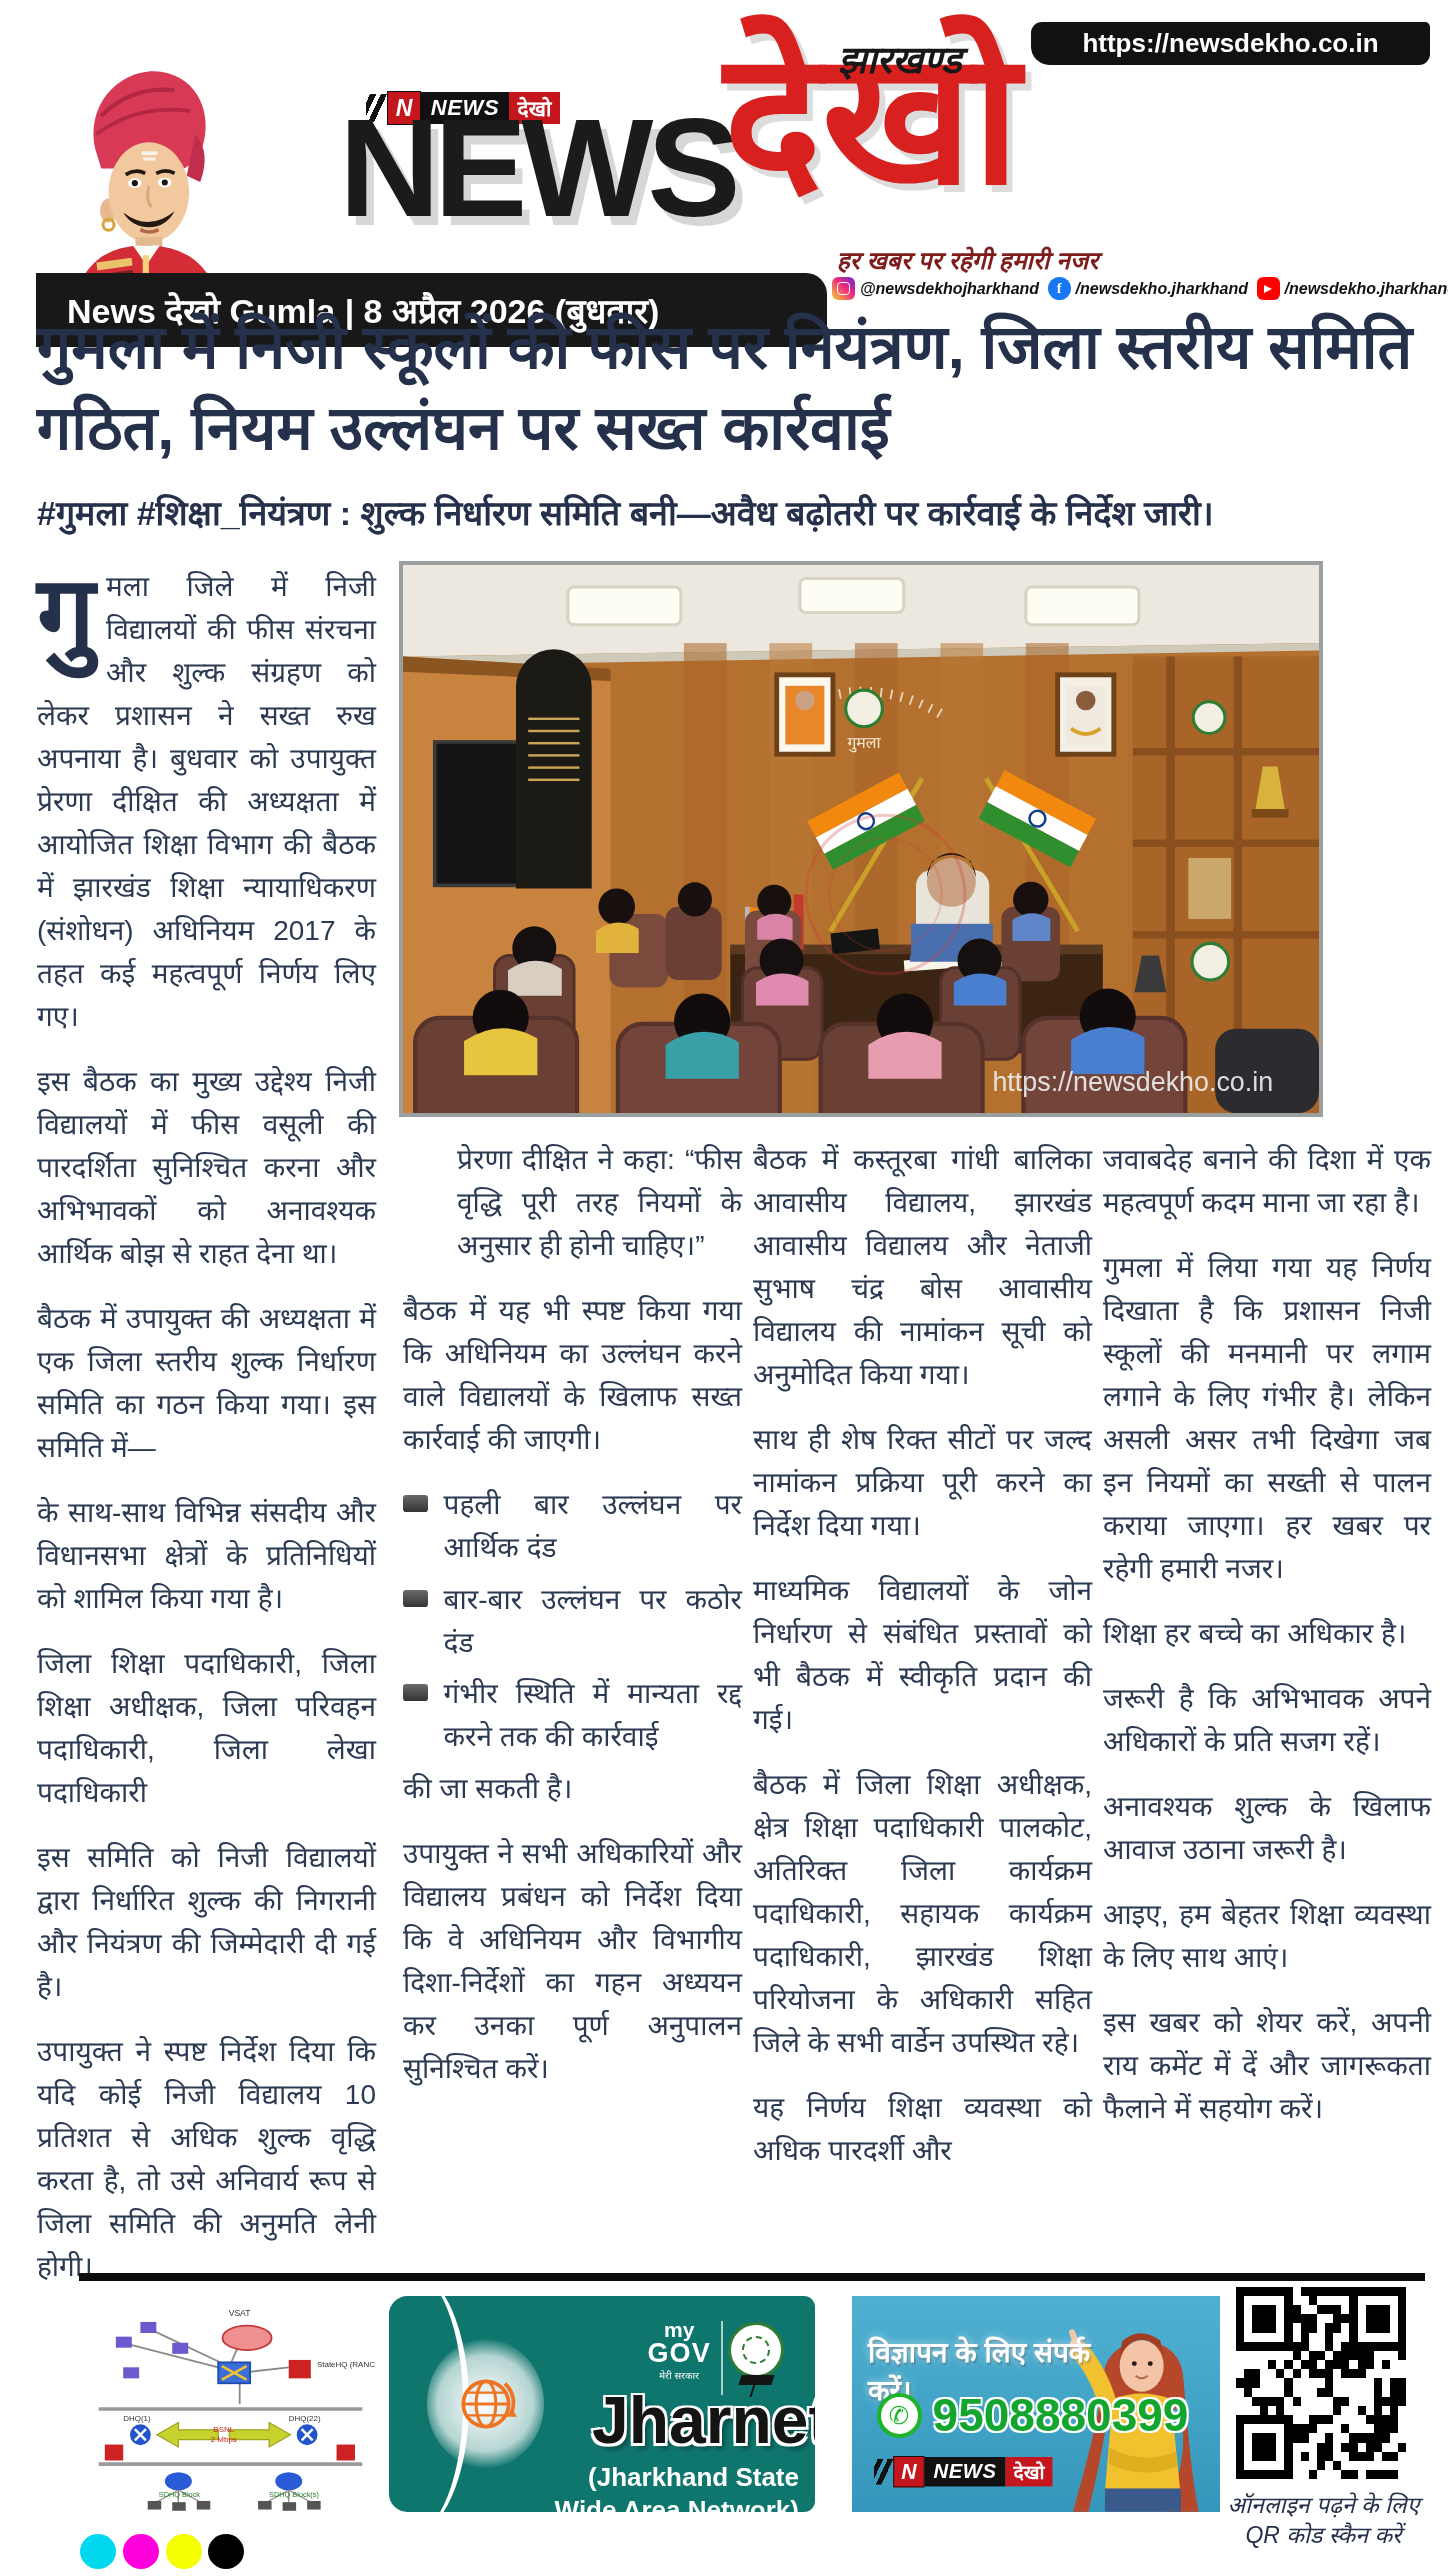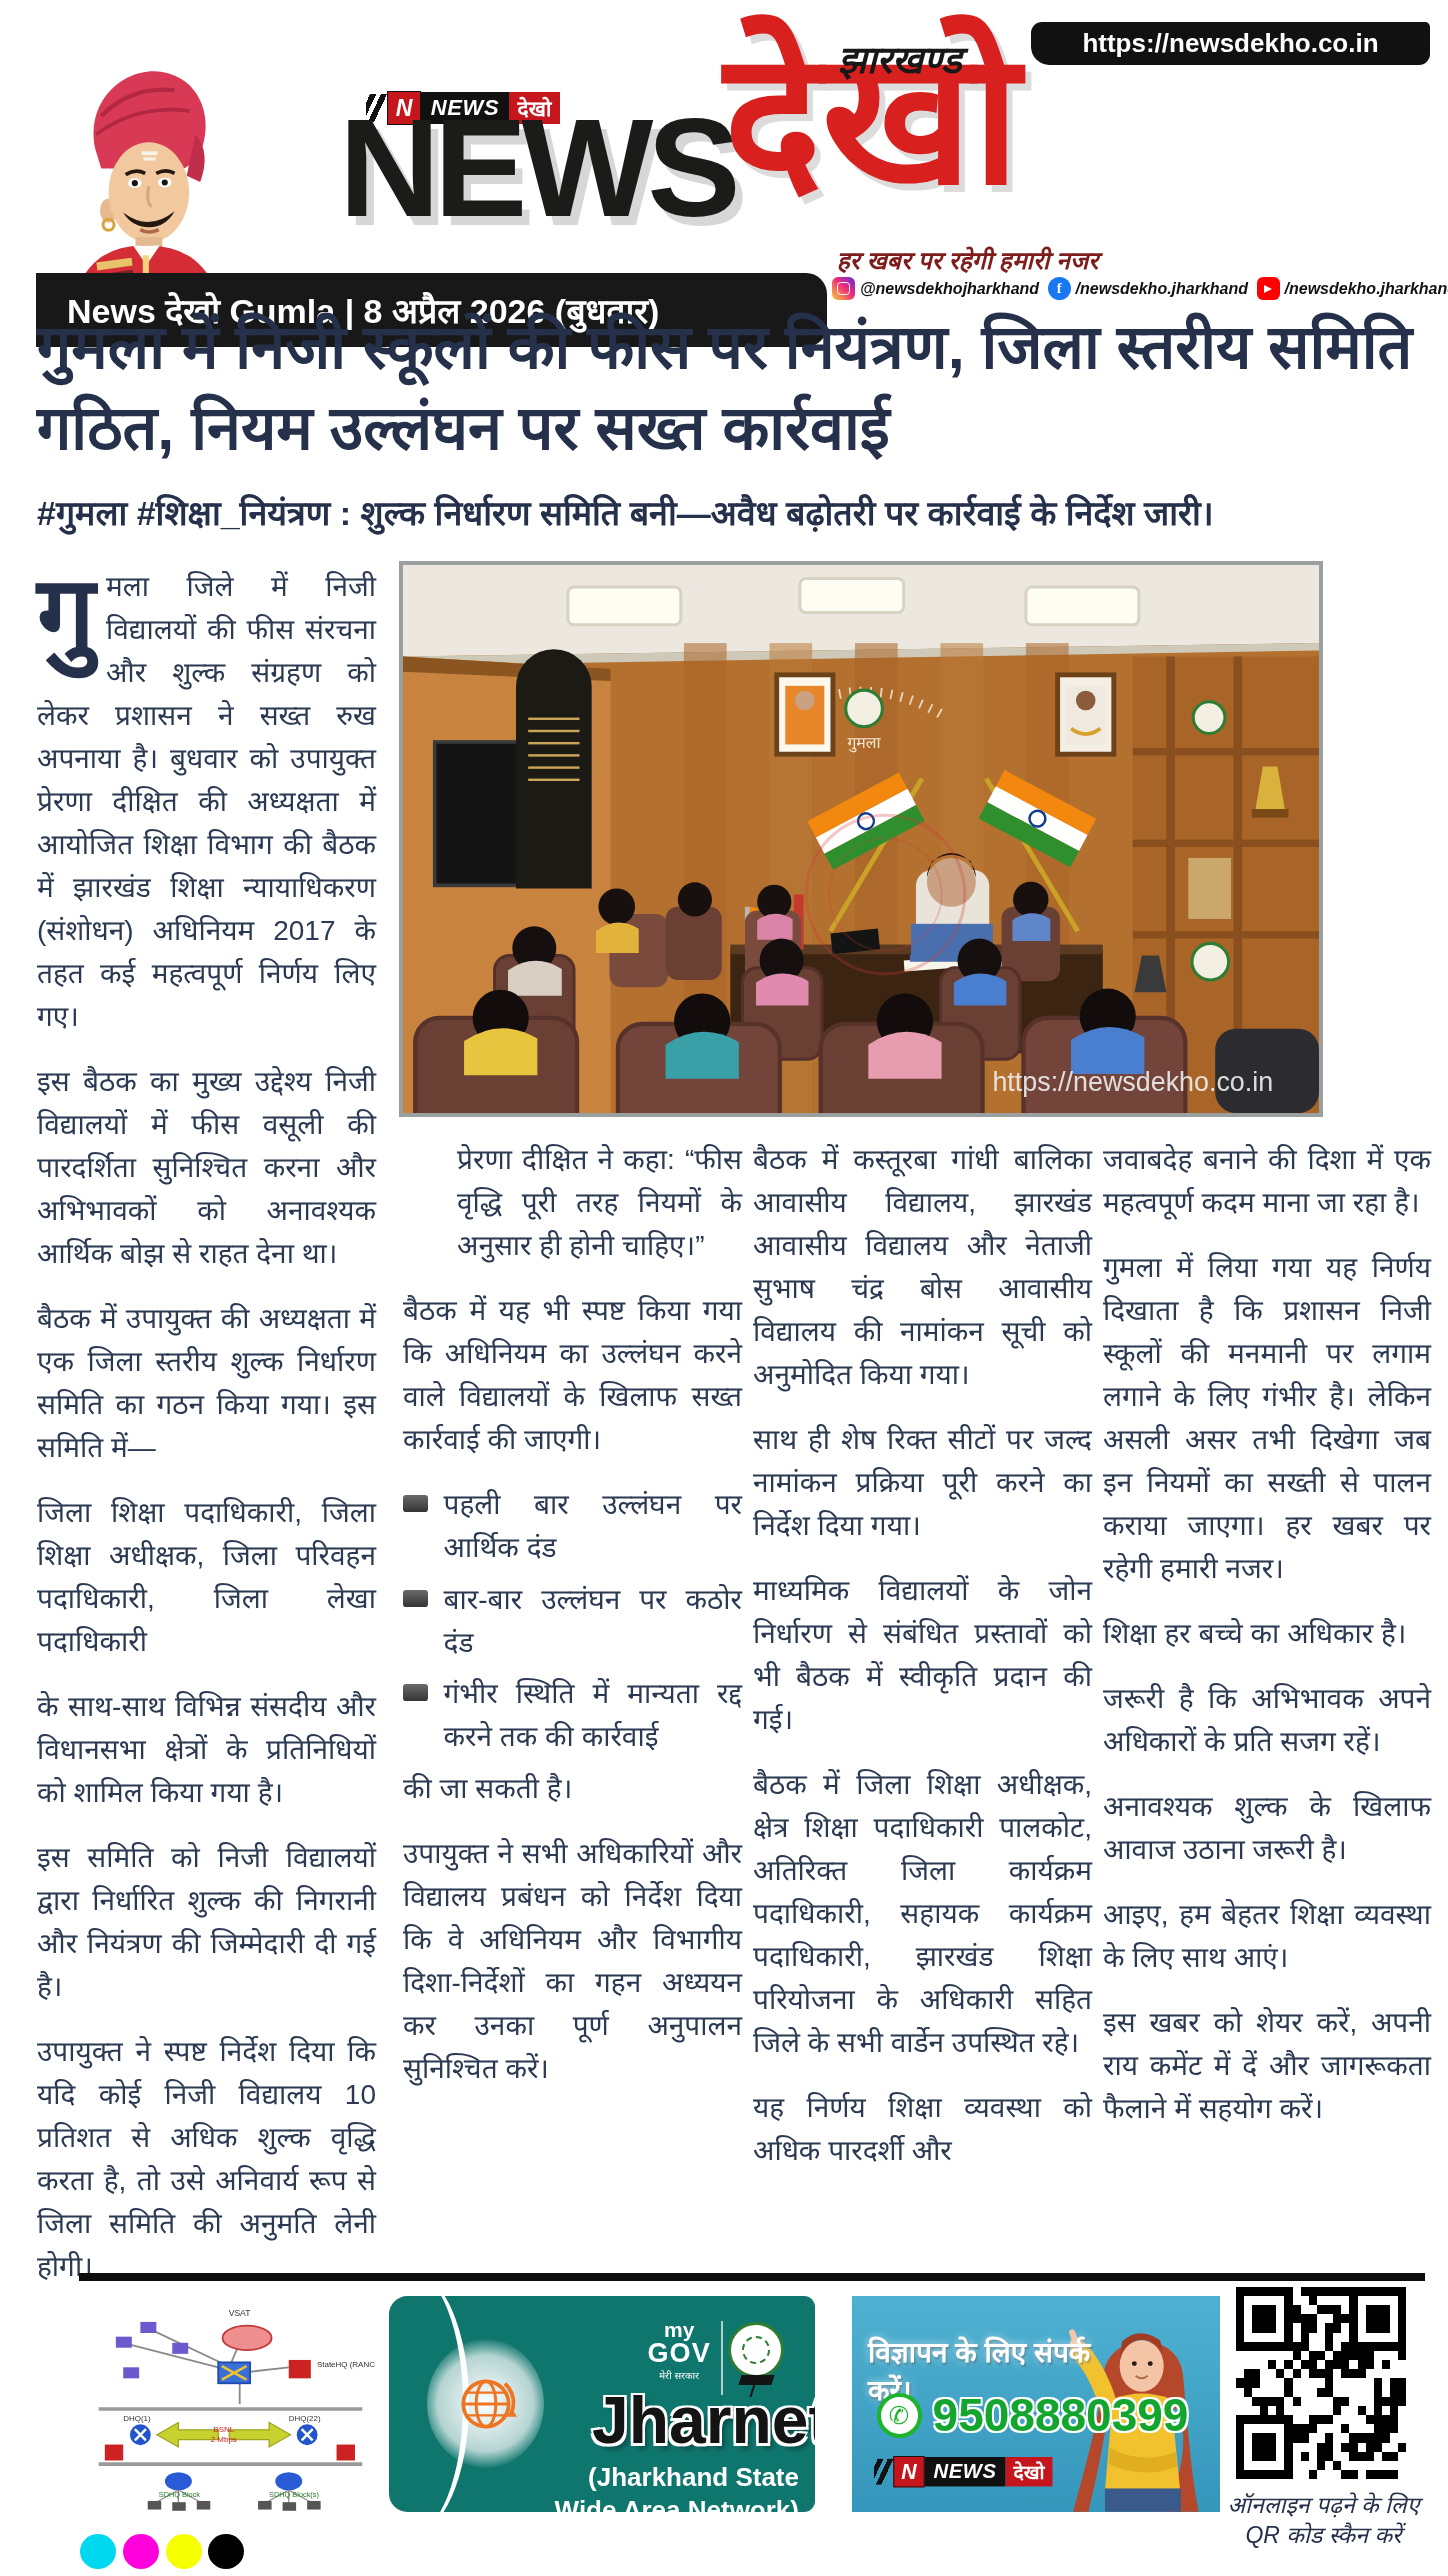--- a/index.html
+++ b/index.html
@@ -312,22 +312,22 @@
       <circle cx="790" cy="540" r="92" stroke="#d03535" stroke-width="3" fill="none" opacity="0.22"></circle>
 
       <text x="1425" y="862" font-size="44" fill="#ececec" text-anchor="end" opacity="0.92">https://newsdekho.co.in</text>
     </svg>
   </div>
 
   <div class="col" style="left:37px;top:565px;">
       <div class="para drop"><span class="dropcap">गु</span>मला जिले में निजी विद्यालयों की फीस संरचना और शुल्क संग्रहण को लेकर प्रशासन ने सख्त रुख अपनाया है। बुधवार को उपायुक्त प्रेरणा दीक्षित की अध्यक्षता में आयोजित शिक्षा विभाग की बैठक में झारखंड शिक्षा न्यायाधिकरण (संशोधन) अधिनियम 2017 के तहत कई महत्वपूर्ण निर्णय लिए गए।</div>
       <div class="para p">इस बैठक का मुख्य उद्देश्य निजी विद्यालयों में फीस वसूली की पारदर्शिता सुनिश्चित करना और अभिभावकों को अनावश्यक आर्थिक बोझ से राहत देना था।</div>
       <div class="para p">बैठक में उपायुक्त की अध्यक्षता में एक जिला स्तरीय शुल्क निर्धारण समिति का गठन किया गया। इस समिति में—</div>
+      <div class="para p">के साथ-साथ विभिन्न संसदीय और विधानसभा क्षेत्रों के प्रतिनिधियों को शामिल किया गया है।</div>
       <div class="para p">जिला शिक्षा पदाधिकारी, जिला शिक्षा अधीक्षक, जिला परिवहन पदाधिकारी, जिला लेखा पदाधिकारी</div>
-      <div class="para p">के साथ-साथ विभिन्न संसदीय और विधानसभा क्षेत्रों के प्रतिनिधियों को शामिल किया गया है।</div>
       <div class="para p">इस समिति को निजी विद्यालयों द्वारा निर्धारित शुल्क की निगरानी और नियंत्रण की जिम्मेदारी दी गई है।</div>
       <div class="para p">उपायुक्त ने स्पष्ट निर्देश दिया कि यदि कोई निजी विद्यालय 10 प्रतिशत से अधिक शुल्क वृद्धि करता है, तो उसे अनिवार्य रूप से जिला समिति की अनुमति लेनी होगी।</div>
     </div>
   <div class="col" style="left:403px;top:1138px;">
       <div class="para quote">प्रेरणा दीक्षित ने कहा: “फीस वृद्धि पूरी तरह नियमों के अनुसार ही होनी चाहिए।”</div>
       <div class="para p">बैठक में यह भी स्पष्ट किया गया कि अधिनियम का उल्लंघन करने वाले विद्यालयों के खिलाफ सख्त कार्रवाई की जाएगी।</div>
       <div class="para bullet">
         <span class="bullet-marker"></span>
         <span class="bullet-text">पहली बार उल्लंघन पर आर्थिक दंड</span>
       </div>

